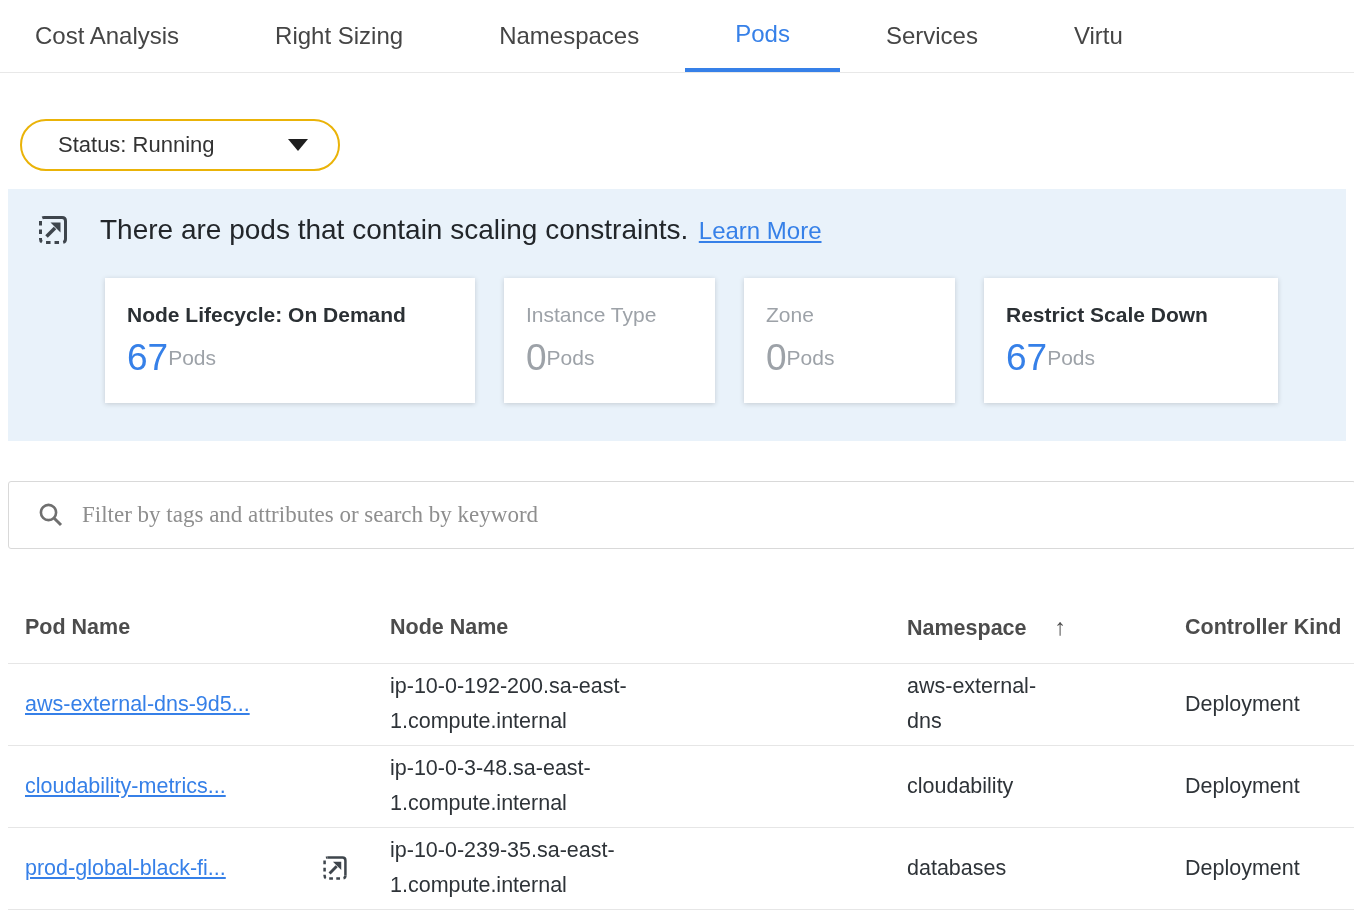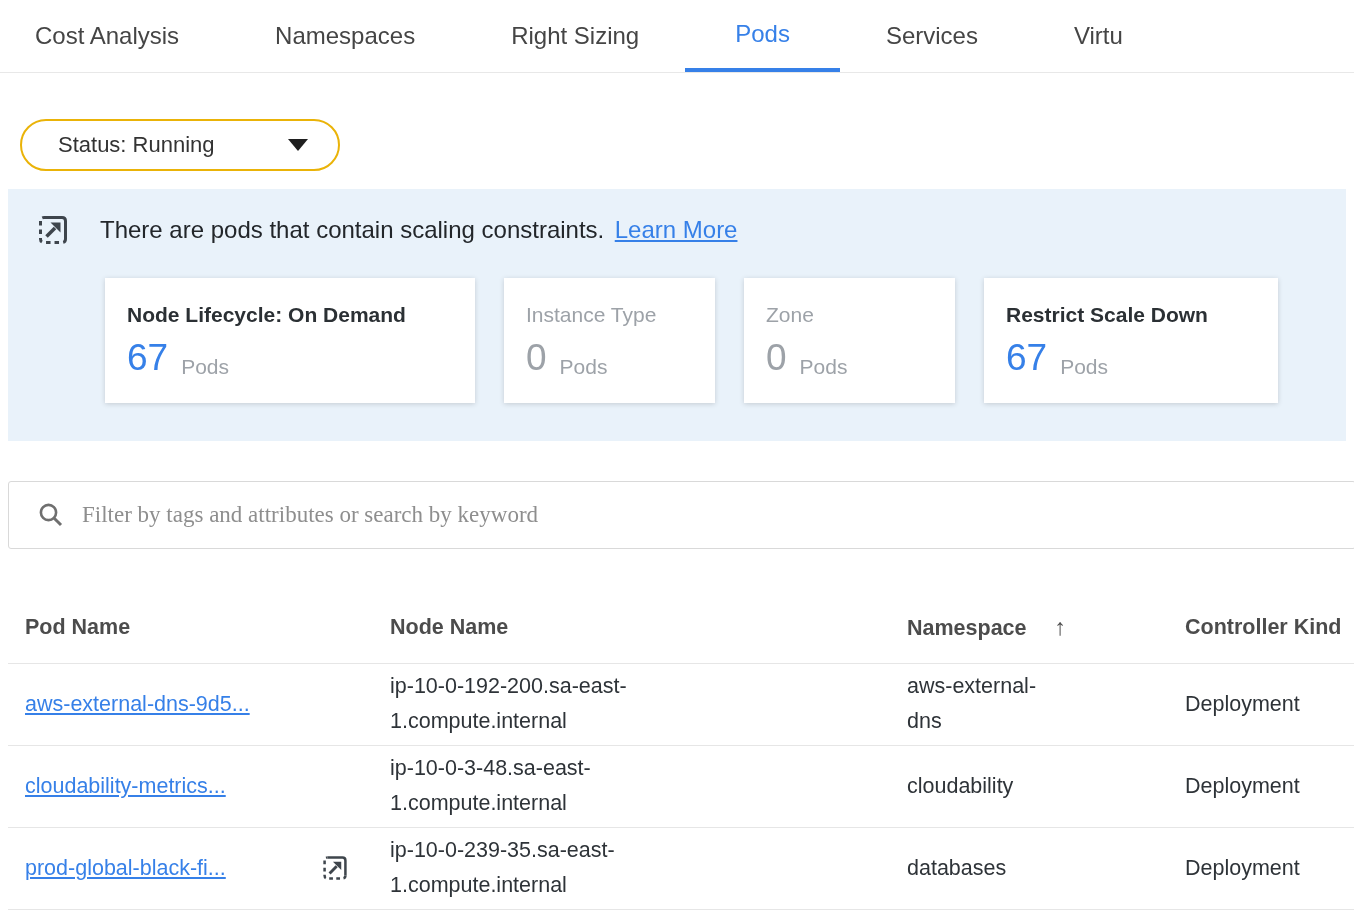--- a/index.html
+++ b/index.html
@@ -19,29 +19,29 @@
   .tab.active{color:var(--blue);border-bottom:4px solid var(--blue);padding:0 50px;margin:0 -50px;}
   
   .status-pill{width:320px;height:52px;margin:46px 0 0 20px;border:2px solid #eab308;
     border-radius:28px;display:flex;align-items:center;justify-content:space-between;
     padding:0 30px 0 36px;font-size:22px;color:#333;cursor:pointer;background:#fff;}
   .caret{width:0;height:0;border-left:10px solid transparent;border-right:10px solid transparent;
     border-top:12px solid #1f1f1f;}
   
   .banner{margin:18px 8px 0;background:var(--banner-bg);padding:23px 0 38px 27px;}
   .banner-head{display:flex;align-items:center;gap:29px;}
-  .banner-msg{font-size:24px;color:#22262a;}
+  .banner-msg{font-size:28px;color:#22262a;}
   .banner-link{font-size:24px;color:var(--blue);text-decoration:underline;margin-left:6px;cursor:pointer;}
   .cards{display:flex;gap:29px;margin:30px 0 0 70px;}
   .card{background:#fff;height:125px;padding:25px 18px 0 22px;box-shadow:0 1px 5px rgba(0,0,0,.16);}
   .card:nth-child(1){width:370px}.card:nth-child(2){width:211px}
   .card:nth-child(3){width:211px}.card:nth-child(4){width:294px}
   .card-title{font-size:21px;color:var(--gray);white-space:nowrap;}
   .card.active .card-title{color:#2b3034;font-weight:700;}
-  .card-value-row{margin-top:10px;display:flex;align-items:flex-end;gap:13px;}
+  .card-value-row{margin-top:10px;display:flex;align-items:center;}
   .card-value{font-size:37px;color:var(--gray);}
   .card.active .card-value{color:var(--blue);}
   .card-unit{font-size:21px;color:var(--gray);}
   
   .searchbox{margin:40px -2px 0 8px;height:68px;border:1px solid #d9d9d9;border-radius:3px;
     display:flex;align-items:center;padding-left:28px;gap:17px;}
   .searchbox input{border:none;outline:none;font-size:23px;color:#333;flex:1;
     font-family:Liberation Serif, serif;background:transparent;}
   .searchbox input::placeholder{color:#8e8e8e;}
   
@@ -57,22 +57,22 @@
   .row-scale-icon{margin-left:auto;margin-right:40px;display:flex;align-items:center;}
   .node-name{max-width:270px;line-height:35px;}
   .namespace-text{max-width:158px;line-height:35px;}
   .banner-icon{display:flex;align-items:center;}
 </style>
 </head>
 <body>
 
 <nav class="tabbar">
     <div class="tab">Cost Analysis</div>
+    <div class="tab">Right Sizing</div>
     <div class="tab">Namespaces</div>
-    <div class="tab">Right Sizing</div>
     <div class="tab active">Pods</div>
     <div class="tab">Services</div>
     <div class="tab">Virtu</div>
   </nav>
 
 <div class="status-pill">
   <span>Status: Running</span>
   <span class="caret"></span>
 </div>
 

